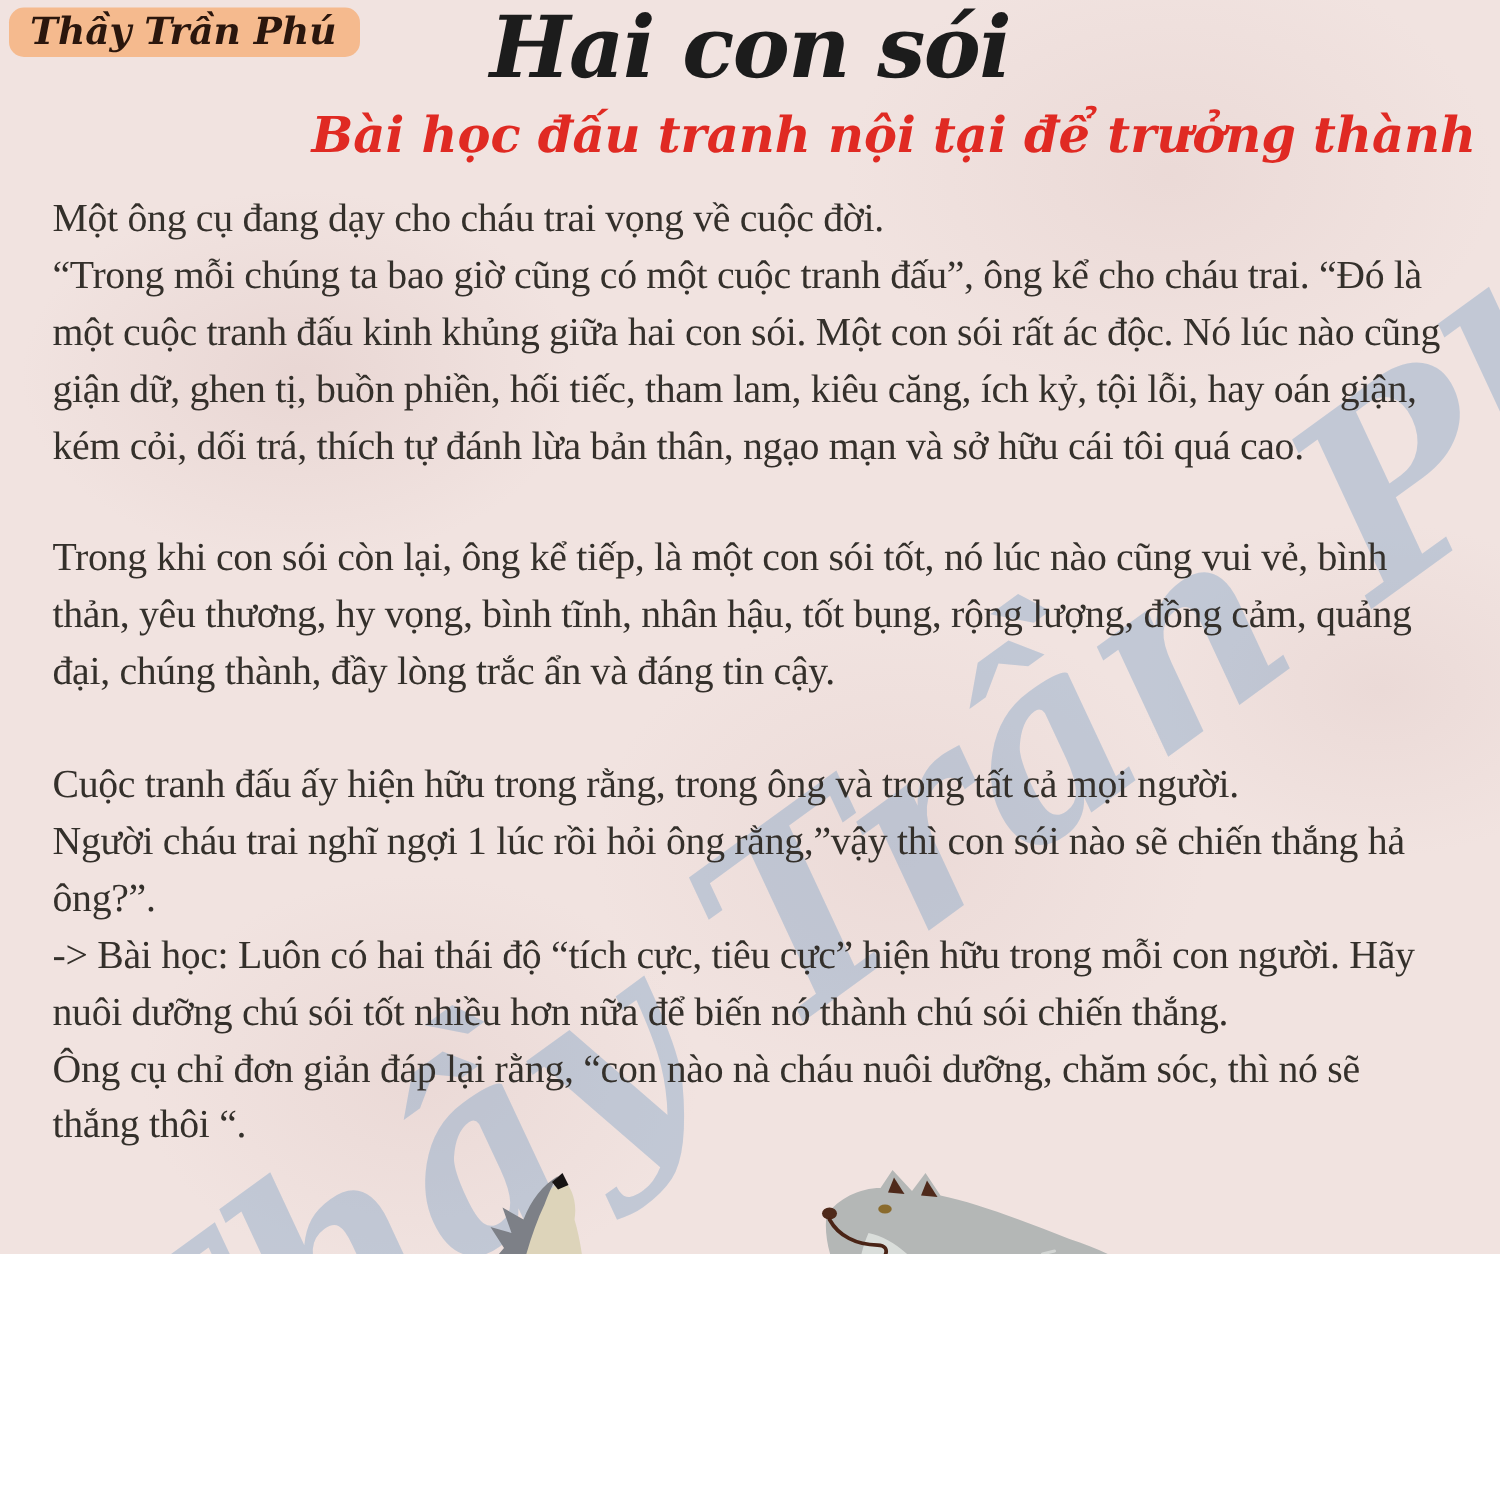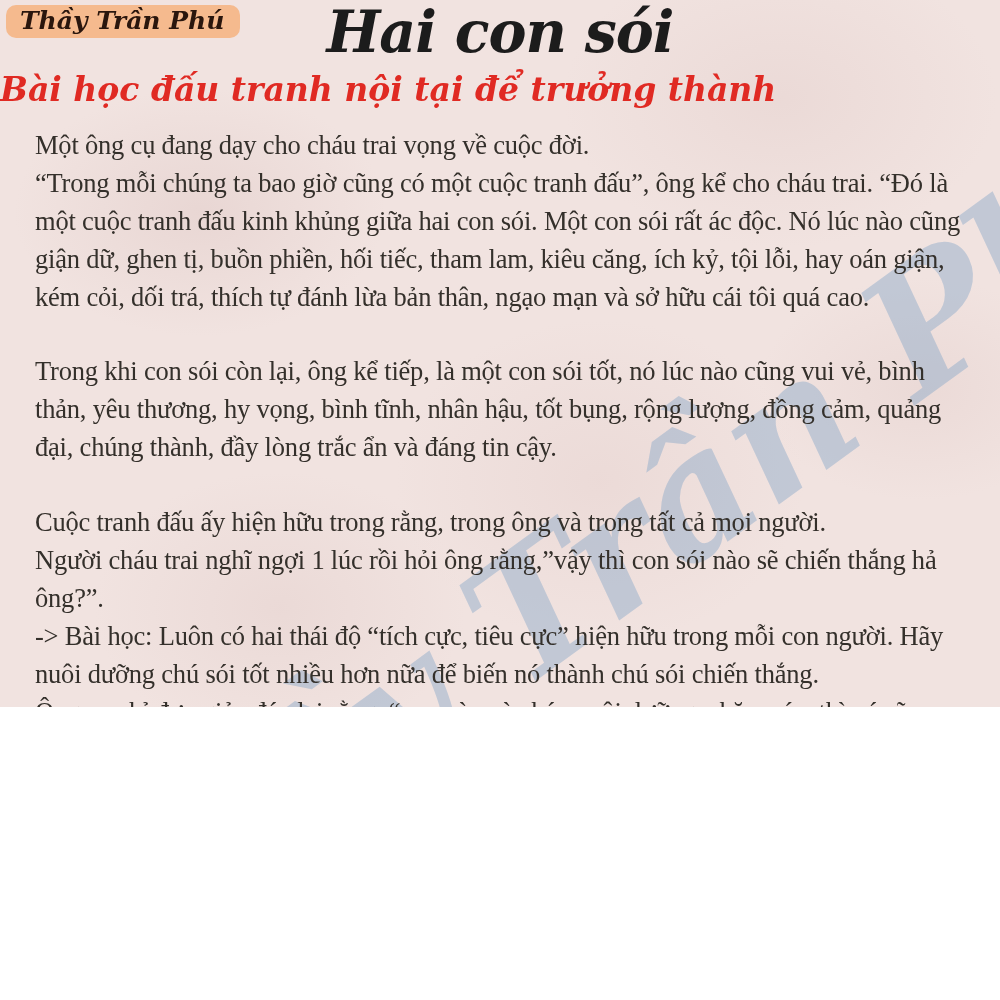--- a/index.html
+++ b/index.html
@@ -13,21 +13,21 @@
     --wolf-gray:#7d8087;
     --wolf-cream:#ddd4ba;
     --wolf-light-gray:#b4b7b6;
     --wolf-mid-gray:#c2c7c9;
     --wolf-chest:#dadedb;
     --wolf-dark-brown:#4f2a1b;
     --rock-brown:#4e392d;
   }
   html,body{margin:0;padding:0;}
   .page{
-    position:relative;width:1000px;height:707px;overflow:hidden;
+    position:relative;width:1000px;height:836px;overflow:hidden;
     background-color:var(--background);
     background-image:
       radial-gradient(ellipse 300px 200px at 20% 30%, rgba(219,194,191,.38), transparent 62%),
       radial-gradient(ellipse 350px 240px at 78% 14%, rgba(222,198,195,.32), transparent 62%),
       radial-gradient(ellipse 330px 260px at 60% 68%, rgba(224,200,197,.32), transparent 62%),
       radial-gradient(ellipse 300px 220px at 28% 86%, rgba(221,197,194,.32), transparent 62%),
       radial-gradient(ellipse 260px 180px at 92% 55%, rgba(221,197,194,.30), transparent 62%);
     font-family:"Liberation Serif", serif;
   }
   .badge{
@@ -40,22 +40,22 @@
   }
   .title{
     position:absolute;top:-2px;left:0;right:0;z-index:3;margin:0;
     text-align:center;
     font-family:"DejaVu Serif", serif;
     font-weight:bold;font-style:italic;
     font-size:57px;letter-spacing:-1px;
     color:var(--title);
   }
   .subtitle{
-    position:absolute;top:70px;left:0;right:0;z-index:3;margin:0;
-    text-align:left;
+    position:absolute;top:70px;left:0;right:16px;z-index:3;margin:0;
+    text-align:right;
     font-family:"DejaVu Serif", serif;
     font-weight:bold;font-style:italic;
     font-size:33px;
     color:var(--subtitle);
   }
   .story{
     position:absolute;top:127px;left:35px;width:932px;z-index:2;
     font-size:26.5px;line-height:1.43;letter-spacing:-0.2px;
     color:var(--body-text);
   }

